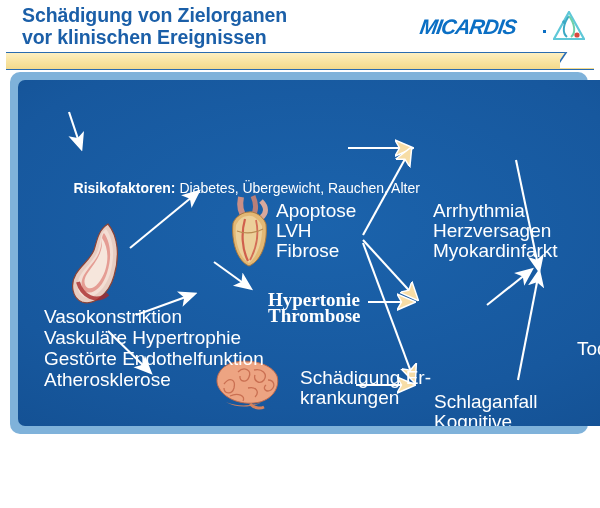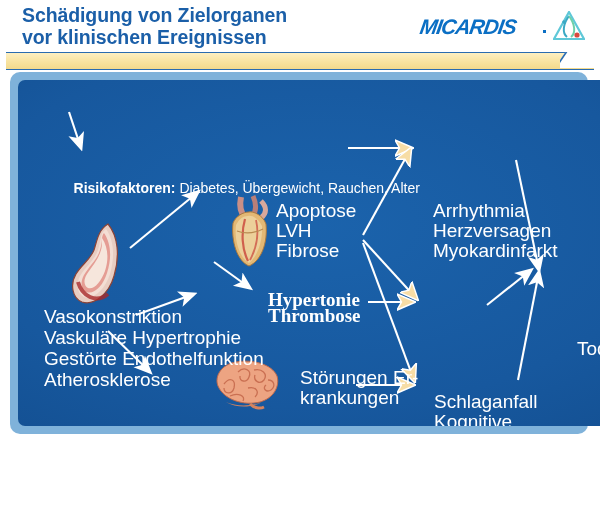--- a/index.html
+++ b/index.html
@@ -183,21 +183,21 @@
 
   <div class="t" id="left-list">Vasokonstriktion
 Vaskuläre Hypertrophie
 Gestörte Endothelfunktion
 Atherosklerose</div>
   <div class="t" id="heart-list">Apoptose
 LVH
 Fibrose</div>
   <div class="t b" id="hyper">Hypertonie
 Thrombose</div>
-  <div class="t" id="vasc">Störungen Er-
+  <div class="t" id="vasc">Schädigung Er-
 krankungen</div>
 
   <div class="t" id="cardio">Arrhythmia
 Herzversagen
 Myokardinfarkt</div>
   <div class="t" id="stroke">Schlaganfall
 Kognitive
 Störungen</div>
 
   <div class="t" id="death">Tod</div>

